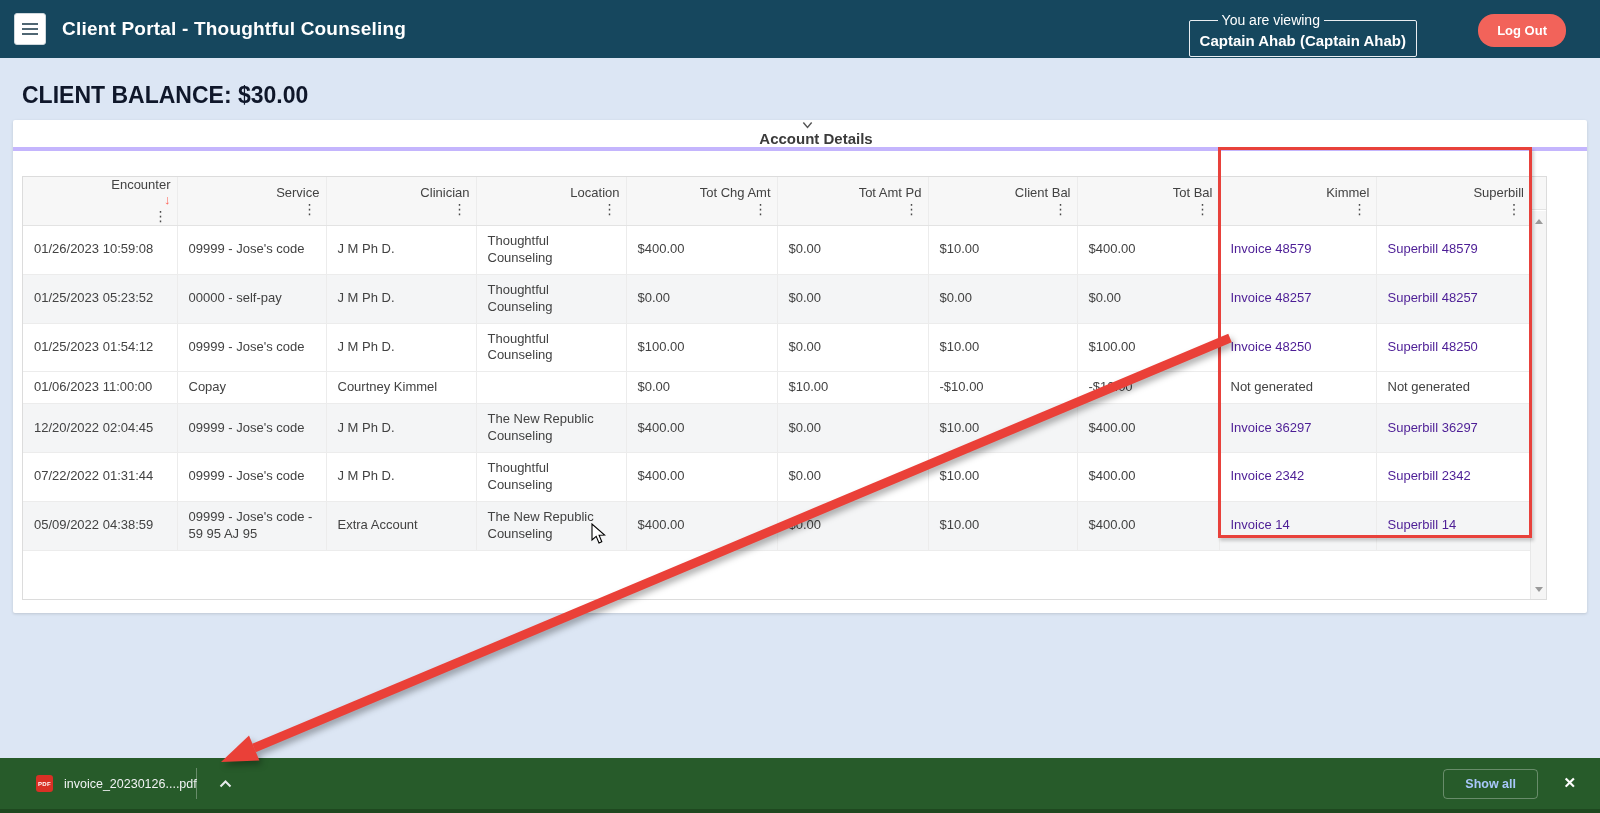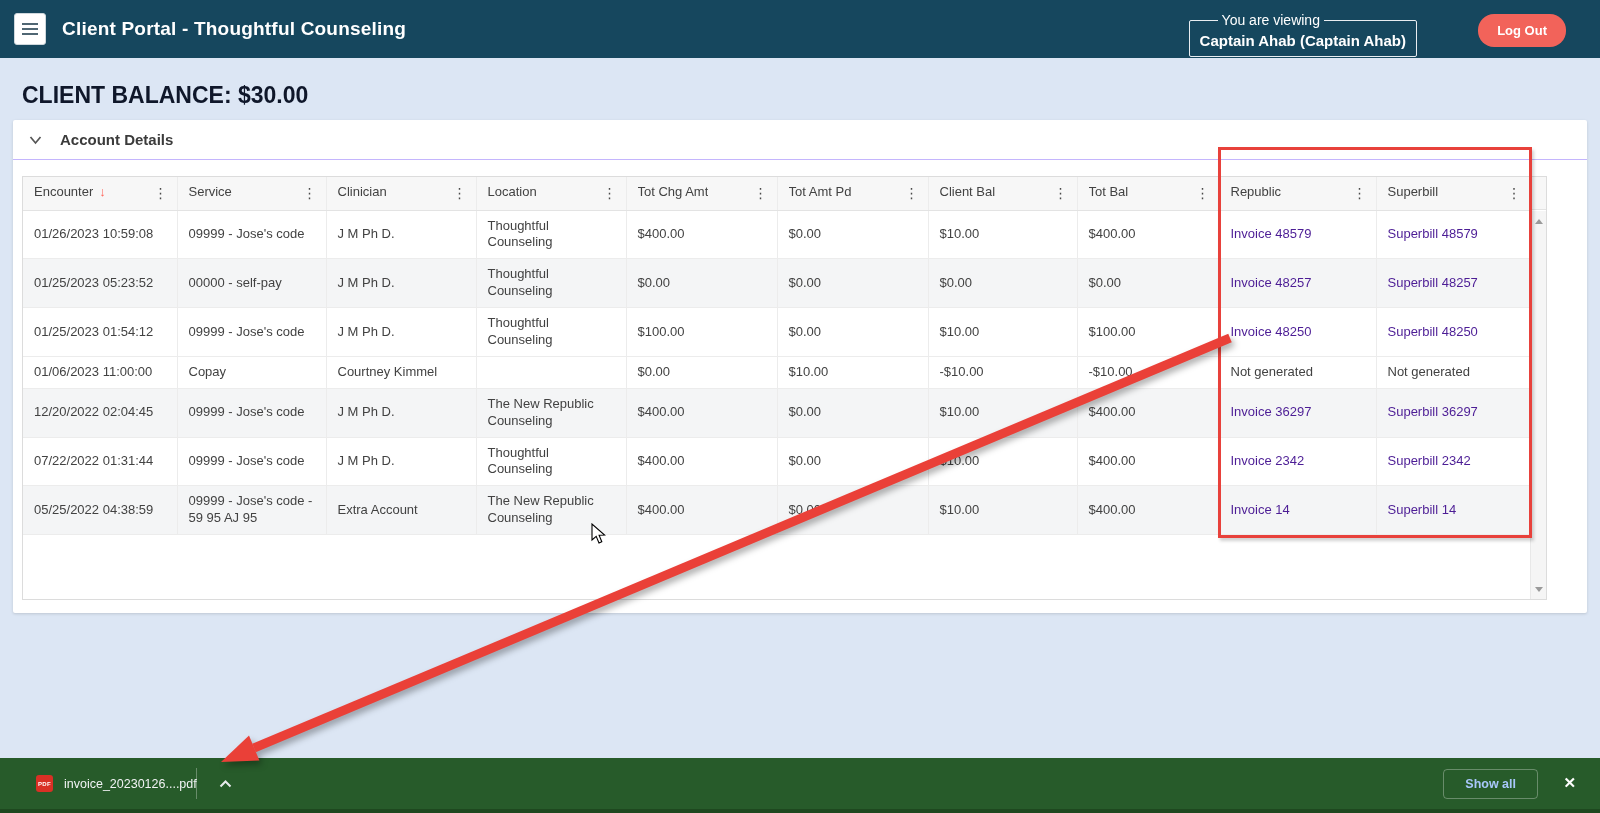--- a/index.html
+++ b/index.html
@@ -21,34 +21,34 @@
   .logout-btn { position:absolute; right:34px; top:14px; background:#f2635a; color:#fff; border:none;
                 border-radius:16px; font-family:inherit; font-size:13px; font-weight:bold;
                 padding:9px 19px; cursor:pointer; }
 
   
   .balance { position:absolute; left:22px; top:82px; font-size:23px; font-weight:bold; color:#0f172a; }
 
   
   .panel { position:absolute; left:13px; top:120px; width:1574px; height:493px; background:#fff;
            border-radius:2px; box-shadow:0 1px 3px rgba(0,0,0,.14); }
-  .panel-header { height:40px; display:flex; align-items:center; padding-left:15px;
-                  border-bottom:1px solid #c4b5fd; cursor:pointer; }
+  .panel-header { height:31px; display:flex; align-items:center; padding-left:15px;
+                  border-bottom:4px solid #c4b5fd; cursor:pointer;flex-direction:column; }
   .panel-title { font-size:15px; font-weight:bold; color:#3b3b3b; margin-left:17px; }
 
   
   .grid { position:absolute; left:9px; top:56px; width:1525px; height:424px;
           border:1px solid #dcdcdc; background:#fff; }
   .grid-head-cap { position:absolute; top:0; right:0; width:16px; height:33px; background:#f7f7f7;
                    border-bottom:1px solid #e3e3e3; }
   table.acct { border-collapse:collapse; table-layout:fixed; width:1507px; font-size:13px; color:#424242; }
   table.acct th { height:33px; background:#f7f7f7; border-bottom:1px solid #e3e3e3;
                   border-right:1px solid #ececec; font-weight:normal; text-align:left;
                   padding:0 6px 0 11px; position:relative; cursor:pointer; }
-  table.acct th .th-inner { display:flex; align-items:flex-start; }
+  table.acct th .th-inner { display:flex; align-items:flex-end;flex-direction:column; }
   table.acct th .th-label { white-space:nowrap; overflow:hidden; }
   .sort-arrow { color:#ff6358; font-size:13px; margin-left:6px; }
   .kebab { margin-left:auto; color:#4b4b4b; font-size:14px; line-height:1; padding:2px 3px; cursor:pointer; }
   table.acct td { border-bottom:1px solid #ececec; border-right:1px solid #ececec;
                   padding:7px 11px; vertical-align:middle; line-height:1.3; word-wrap:break-word; }
   table.acct tr.alt td { background:#f4f5f6; }
   table.acct th:last-child, table.acct td:last-child { border-right:none; }
   a.cell-link { color:#4c1d95; text-decoration:none; cursor:pointer; }
 
   
@@ -176,21 +176,21 @@
               </div>
             </th>
             <th>
               <div class="th-inner">
                 <span class="th-label">Tot Bal</span>
                 <span class="kebab">⋮</span>
               </div>
             </th>
             <th>
               <div class="th-inner">
-                <span class="th-label">Republic</span>
+                <span class="th-label">Kimmel</span>
                 <span class="kebab">⋮</span>
               </div>
             </th>
             <th>
               <div class="th-inner">
                 <span class="th-label">Superbill</span>
                 <span class="kebab">⋮</span>
               </div>
             </th>
           </tr>
@@ -262,21 +262,21 @@
             <td>J M Ph D.</td>
             <td>Thoughtful Counseling</td>
             <td>$400.00</td>
             <td>$0.00</td>
             <td>$10.00</td>
             <td>$400.00</td>
             <td><a class="cell-link">Invoice 2342</a></td>
             <td><a class="cell-link">Superbill 2342</a></td>
           </tr>
           <tr class="alt">
-            <td>05/25/2022 04:38:59</td>
+            <td>05/09/2022 04:38:59</td>
             <td>09999 - Jose's code - 59 95 AJ 95</td>
             <td>Extra Account</td>
             <td>The New Republic Counseling</td>
             <td>$400.00</td>
             <td>$0.00</td>
             <td>$10.00</td>
             <td>$400.00</td>
             <td><a class="cell-link">Invoice 14</a></td>
             <td><a class="cell-link">Superbill 14</a></td>
           </tr>

